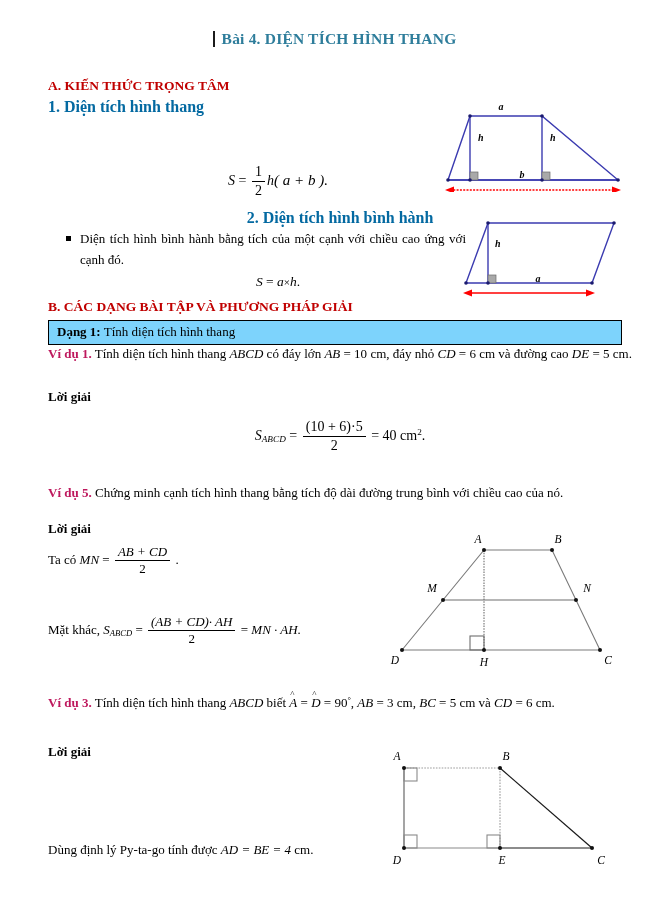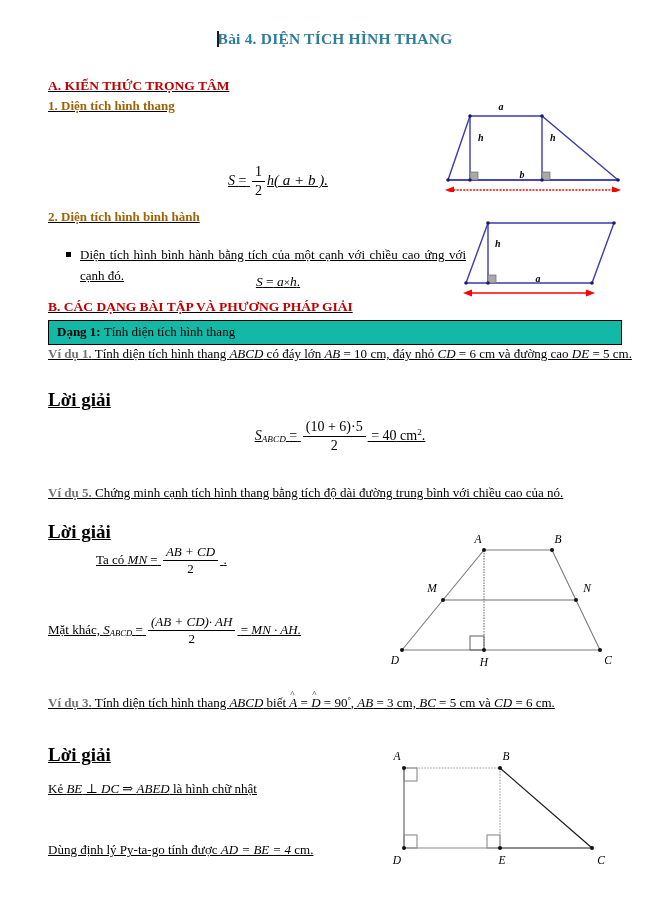--- a/index.html
+++ b/index.html
@@ -19,36 +19,36 @@
     padding-top:30px;
     position:relative;
   }
   .doc-title {
     display:inline-block;
     font-size:15.5px;
     font-weight:bold;
     color:#2E7D9B;
     letter-spacing:0.2px;
     position:relative;
-    padding-left:0;
+    padding-left:8px;
   }
   .caret {
     position:absolute;
     left:-1px; top:1px;
     width:2px; height:16px;
     background:#1b1b1b;
   }
 
   
-  .body-col { position:absolute; left:48px; width:584px;text-decoration:underline; }
+  .body-col { position:absolute; left:48px; width:584px; }
   .hdr-a {
     color:#C00000; font-weight:bold; font-size:13.5px;
   }
   .hdr-sub {
-    color:#a16207; font-weight:bold; font-size:13px;
+    color:#0369a1; font-weight:bold; font-size:16px;
   }
   .para { font-size:13px; line-height:1.55; text-align:justify; }
   .bullet-row { display:flex; gap:9px; }
   .sq-bullet {
     width:5px; height:5px; background:#000; margin-top:8px; flex:none;
   }
   .bullet-text { flex:1; font-size:13px; line-height:1.62; text-align:justify; }
 
   .formula { text-align:center; font-family:"Liberation Serif", serif; }
   .it { font-style:italic; }
@@ -57,29 +57,29 @@
     text-align:center; margin:0 2px;
   }
   .frac .num { display:block; padding:0 3px; border-bottom:1.1px solid #000; line-height:1.25; }
   .frac .den { display:block; padding:0 3px; line-height:1.3; }
   .sub { font-size:0.66em; vertical-align:-0.28em; font-style:italic; }
   .sup { font-size:0.66em; vertical-align:0.52em; }
 
   
   .dang-box {
     border:1.2px solid #000;
-    background:#14b8a6;
+    background:#7dd3fc;
     padding:3px 8px 4px 8px;
     font-size:13px;
   }
   .dang-box b { font-weight:bold; }
 
-  .vidu-lead { color:#737373; font-weight:bold;margin-top:28px; }
-
-  .loigiai { font-weight:bold; font-size:19px; }
+  .vidu-lead { color:#be185d; font-weight:bold;margin-top:28px; }
+
+  .loigiai { font-weight:bold; font-size:13px; }
 
   
   .fig { position:absolute; }
   svg { display:block; }
 </style>
 </head>
 <body>
 
 <div class="page">
 
@@ -103,25 +103,25 @@
     <div class="formula" style="font-size:14px;">
       <span class="it">S</span>
       <span>=</span>
       <span class="frac">
         <span class="num">1</span>
         <span class="den">2</span>
       </span><span class="it">h</span><span class="it" style="font-size:15px;">( a + b ).</span>
     </div>
   </div>
 
-  <div class="body-col" style="top:209px;">
+  <div class="body-col" style="top:209px;text-align:center;">
     <div class="hdr-sub">2. Diện tích hình bình hành</div>
   </div>
 
-  <div class="body-col" style="top:244px; width:400px; left:66px;">
+  <div class="body-col" style="top:228px; width:400px; left:66px;">
     <div class="bullet-row">
       <div class="sq-bullet"></div>
       <div class="bullet-text">Diện tích hình bình hành bằng tích của một cạnh với chiều cao ứng với cạnh đó.</div>
     </div>
   </div>
 
   <div class="body-col" style="top:274px; width:460px; left:48px;">
     <div class="formula" style="font-size:13.5px;">
       <span class="it">S</span>
       <span>=</span>
@@ -166,21 +166,21 @@
     <div class="para">
       <span class="vidu-lead">Ví dụ 5.</span><span> Chứng minh cạnh tích hình thang bằng tích độ dài đường trung bình với chiều cao của nó.</span>
     </div>
   </div>
 
   <div class="body-col" style="top:521px;">
     <div class="loigiai">Lời giải</div>
   </div>
 
   <div class="body-col" style="top:544px; width:330px;">
-    <div class="para" style="line-height:1.2;margin-left:48px;">
+    <div class="para" style="line-height:1.2;">
       <span>Ta có </span><span class="it">MN</span>
       <span>=</span>
       <span class="frac it">
         <span class="num">AB + CD</span>
         <span class="den" style="font-style:normal;">2</span>
       </span>
       <span>.</span>
     </div>
   </div>
 
@@ -201,25 +201,20 @@
   <div class="body-col" style="top:693px; width:584px;">
     <div class="para">
       <span class="vidu-lead">Ví dụ 3.</span><span> Tính diện tích hình thang </span><span class="it">ABCD</span><span> biết </span><span class="it" style="position:relative;"><span style="position:absolute;left:1px;top:-7px;font-size:9px;font-style:normal;">^</span><span>A</span></span><span> = </span><span class="it" style="position:relative;"><span style="position:absolute;left:1px;top:-7px;font-size:9px;font-style:normal;">^</span><span>D</span></span><span> = 90</span><span class="sup" style="font-style:normal;">°</span><span>, </span><span class="it">AB</span><span> = 3</span><span> cm, </span><span class="it">BC</span><span> = 5</span><span> cm và </span><span class="it">CD</span><span> = 6</span><span> cm.</span>
     </div>
   </div>
 
   <div class="body-col" style="top:744px;">
     <div class="loigiai">Lời giải</div>
   </div>
 
-  <div class="body-col" style="top:779px; width:330px;">
-    <div class="para">
-      <span>Kẻ </span><span class="it">BE</span><span> ⊥ </span><span class="it">DC</span><span> ⇒ </span><span class="it">ABED</span><span> là hình chữ nhật</span>
-    </div>
-  </div>
 
 
   <div class="body-col" style="top:840px; width:340px;">
     <div class="para">
       <span>Dùng định lý Py-ta-go tính được </span><span class="it">AD = BE = 4</span><span> cm.</span>
     </div>
   </div>
 
   <div class="fig" style="left:442px; top:92px;">
     <svg width="200" height="100" viewBox="0 0 200 100">

